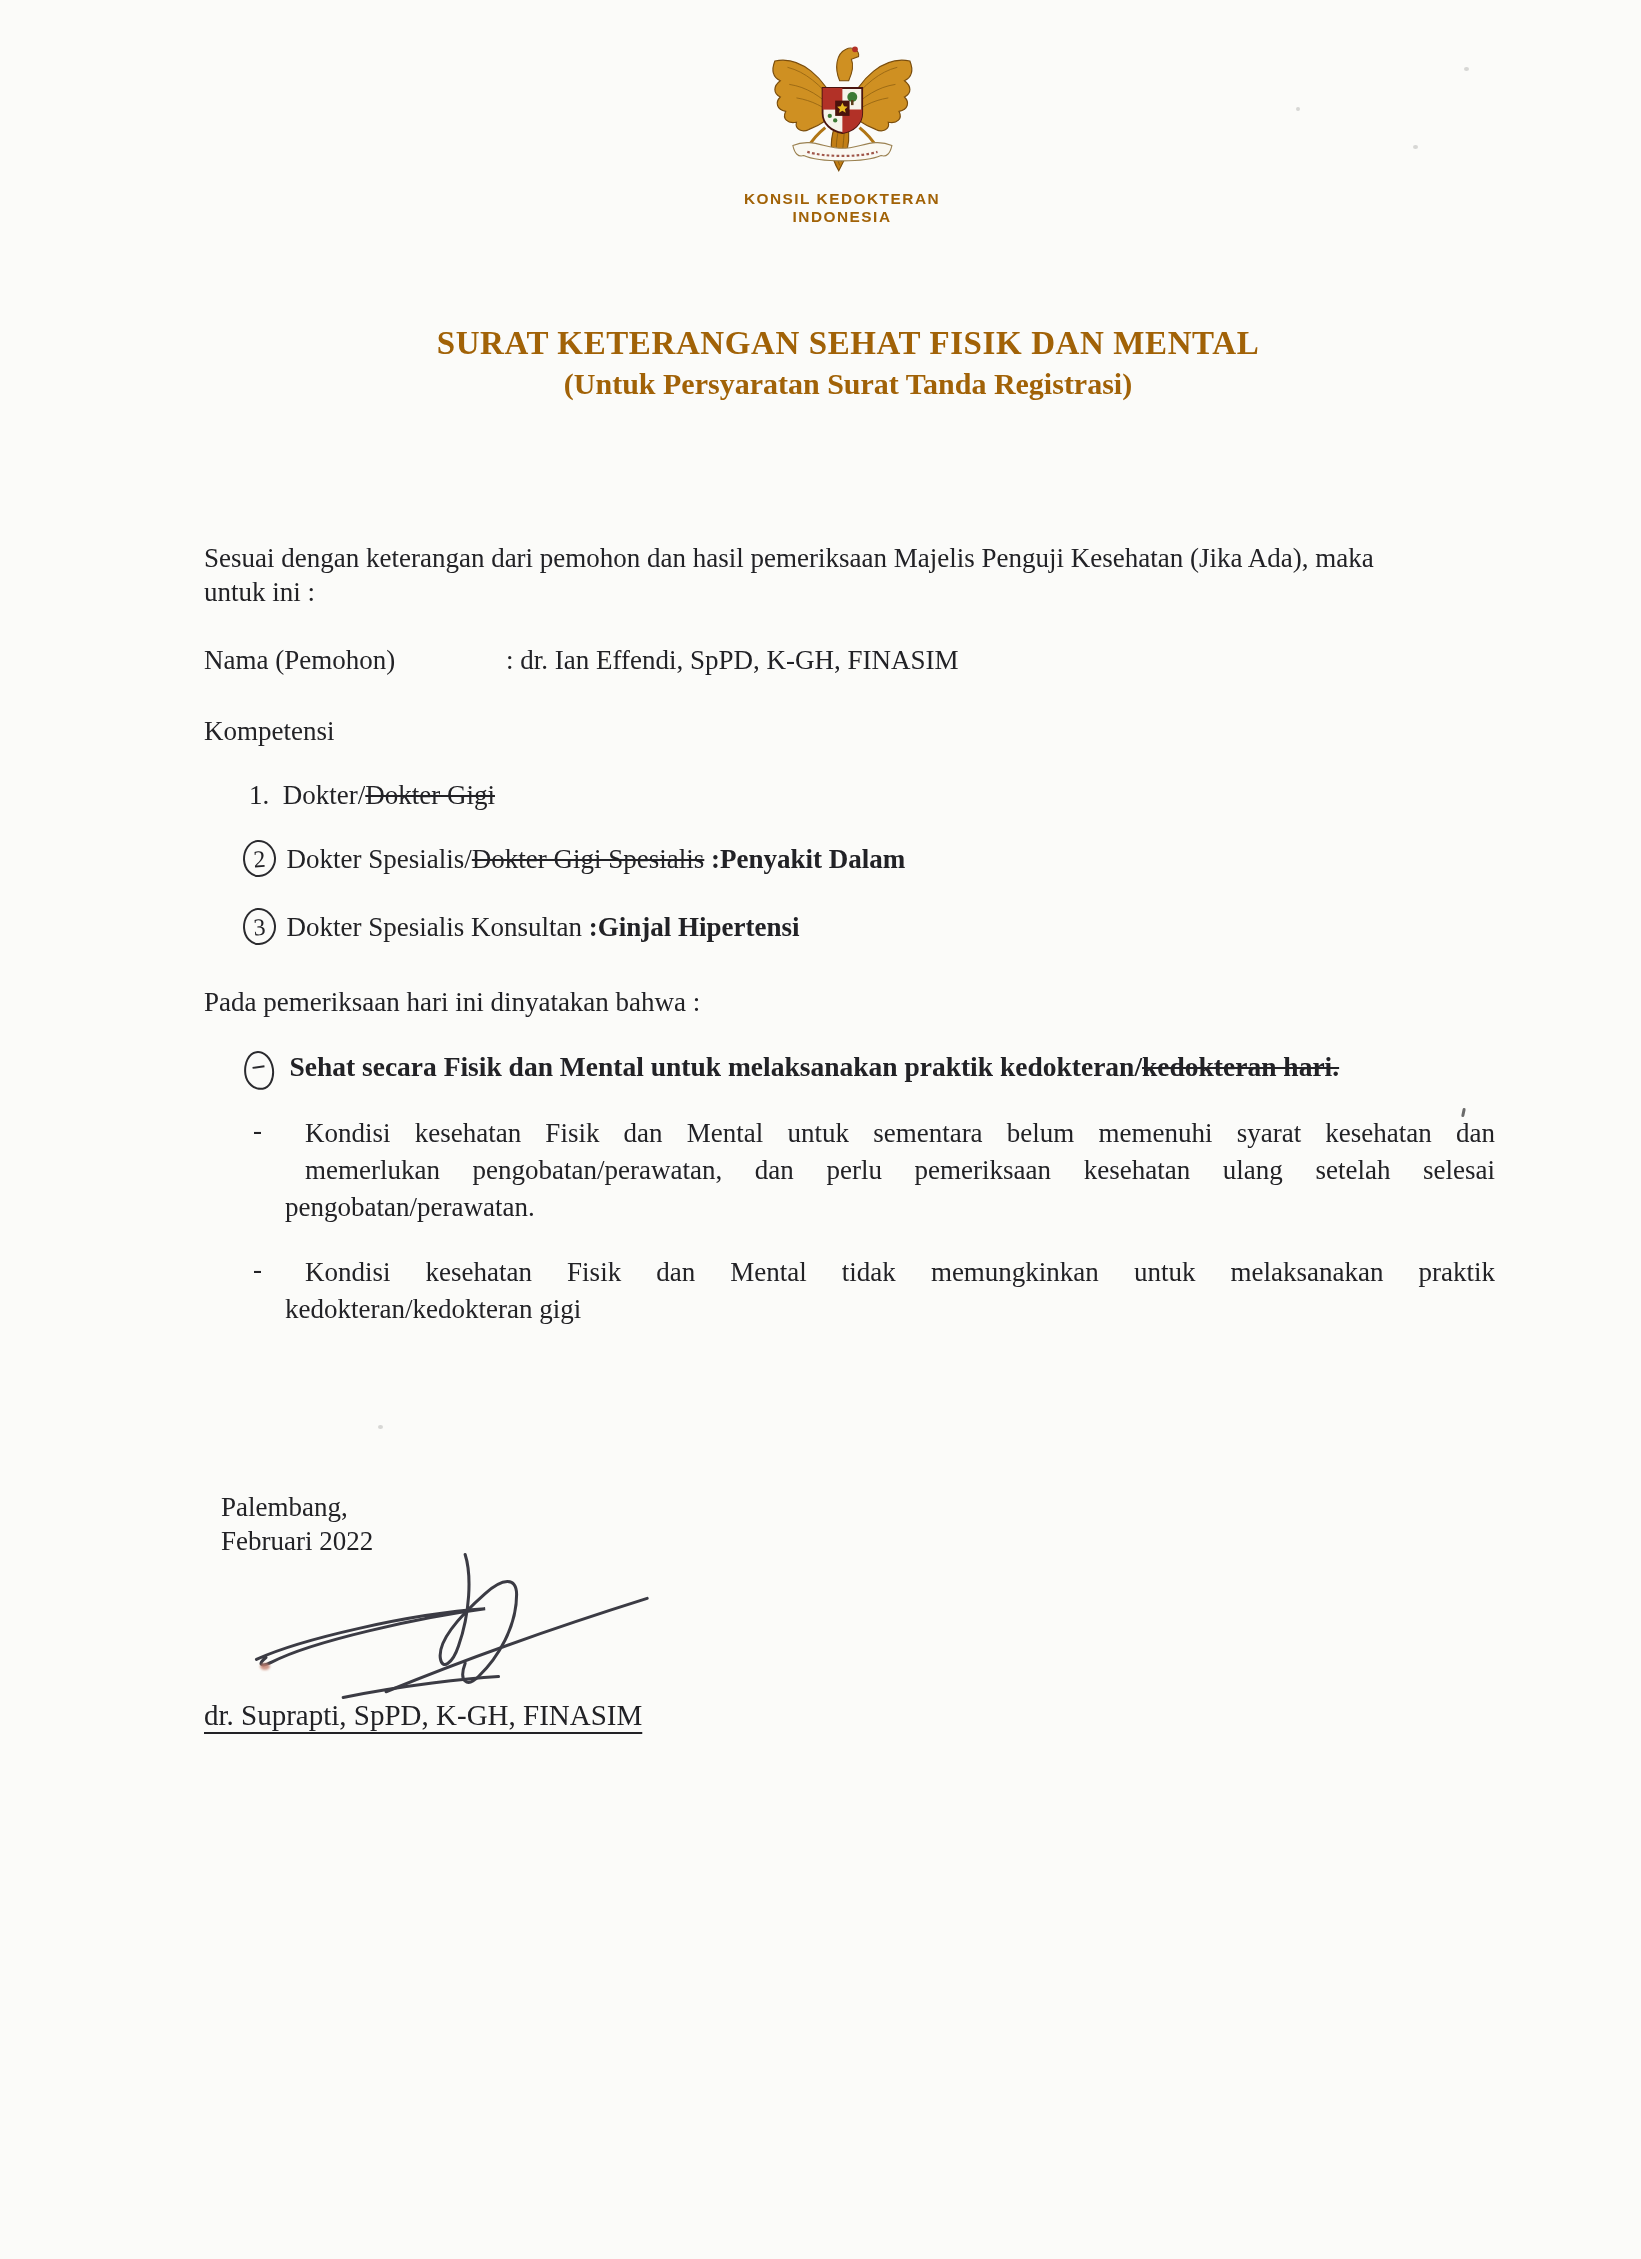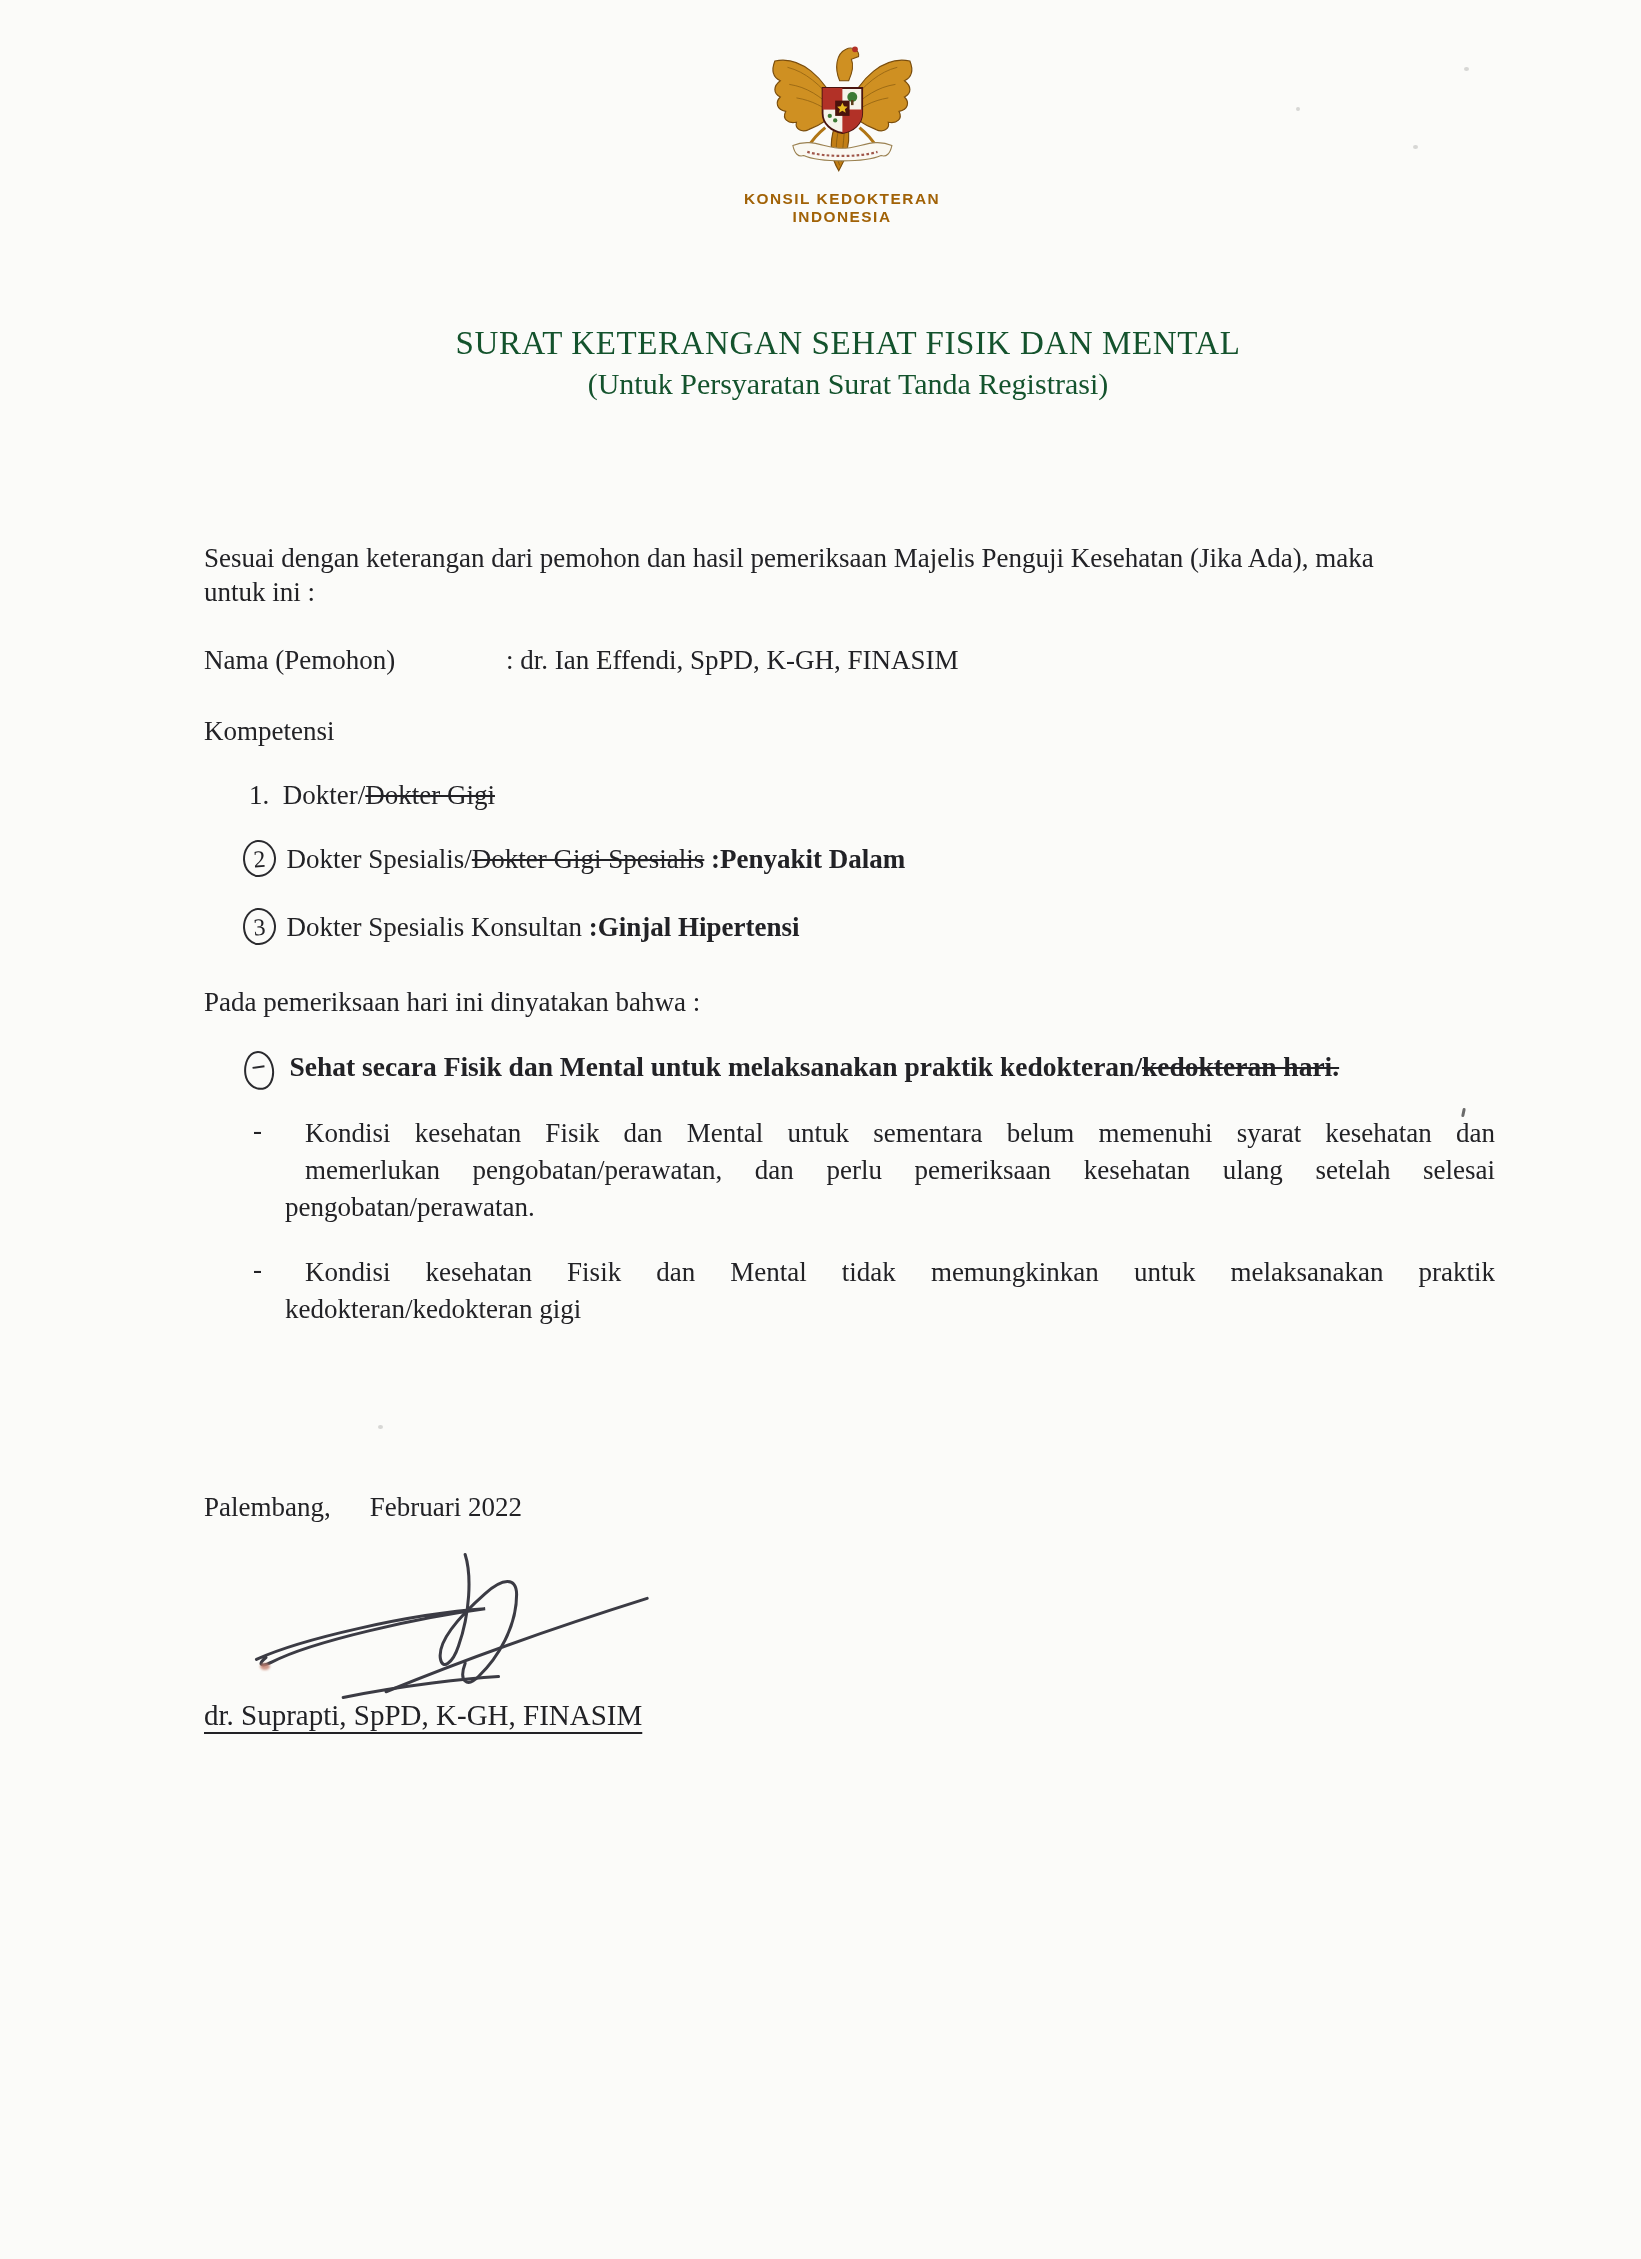--- a/index.html
+++ b/index.html
@@ -13,21 +13,21 @@
 
   
   .letterhead{top:43px;left:842px;transform:translateX(-50%);text-align:center;}
   .org{
     font-family:"Liberation Sans","DejaVu Sans",sans-serif;
     font-size:15.4px;line-height:18.3px;letter-spacing:1.5px;
     color:#a16207;margin-top:7.7px;font-weight:bold;
   }
 
   
-  .title{top:324px;left:204px;width:1288px;text-align:center;font-weight:normal;color:#14532d;}
+  .title{top:324px;left:204px;width:1288px;text-align:center;font-weight:bold;color:#a16207;}
   .title-l1{font-size:33px;letter-spacing:0.6px;line-height:39px;}
   .title-l2{font-size:30px;line-height:42px;}
 
   
   .bt{font-size:27px;line-height:34px;}
   .intro{top:541px;left:204px;width:1294px;}
   .name-row{top:643px;left:204px;width:1294px;display:flex;}
   .name-label{width:302px;flex:none;}
 
   .komp-head{top:714px;left:204px;}
@@ -61,21 +61,21 @@
   .dash-inside{width:12.6px;border-top:2.9px solid #2a2a2e;margin-top:-7.7px;}
   .opt1-text{font-weight:bold;font-size:27.5px;line-height:35px;}
 
   .dash-para{display:flex;}
   .opt2{top:1115px;left:253px;}
   .opt3{top:1254px;left:253px;}
   .dash-marker{flex:none;width:32px;font-size:27px;}
   .para-lines{width:1210px;font-size:27px;line-height:37px;}
   .jline{text-align:justify;text-align-last:justify;margin-left:20px;}
 
-  .place-date{top:1490px;left:204px;display:flex;}
+  .place-date{top:1490px;left:221px;display:flex;flex-direction:column;}
   .date-gap{width:39px;flex:none;}
 
   .signature{top:1545px;left:243px;}
 
   .footer-name{
     top:1699px;left:204px;font-size:29px;
     text-decoration:underline;text-decoration-thickness:1.7px;text-underline-offset:6.8px;
   }
   .footer-id{top:1739px;left:204px;font-size:29px;}
 

